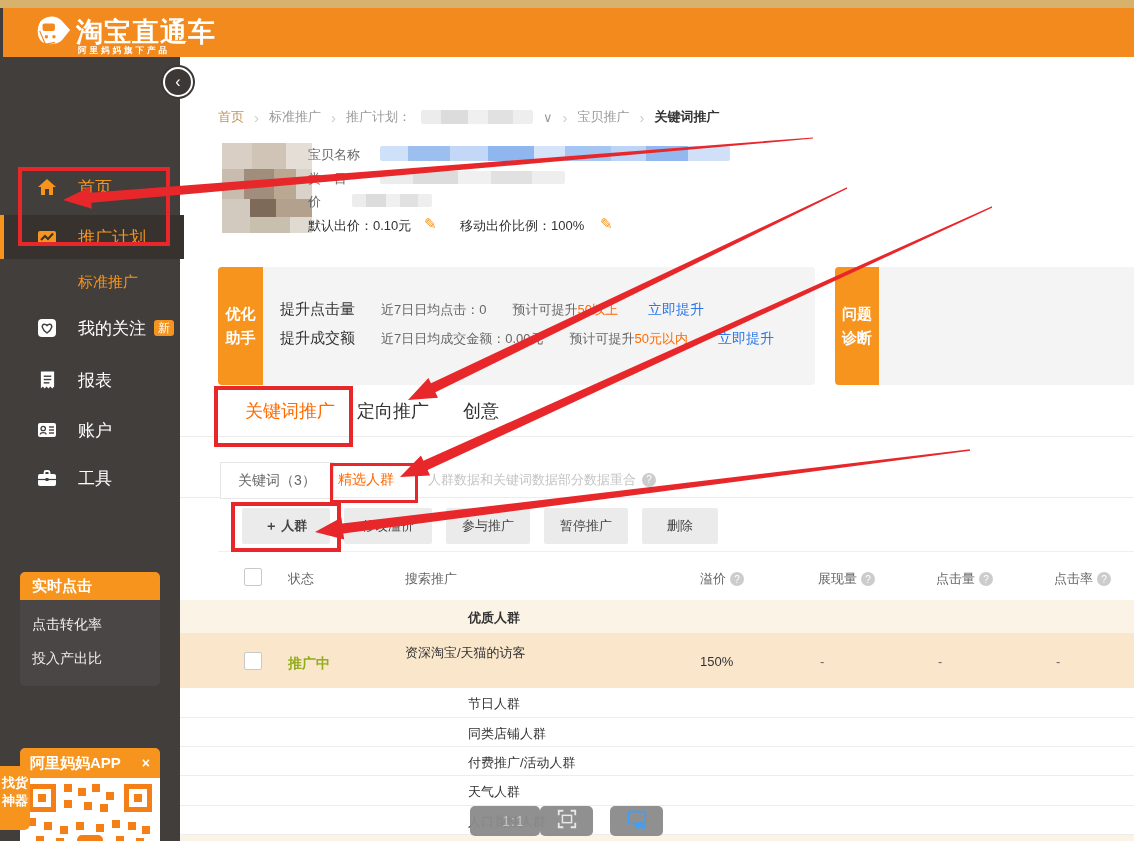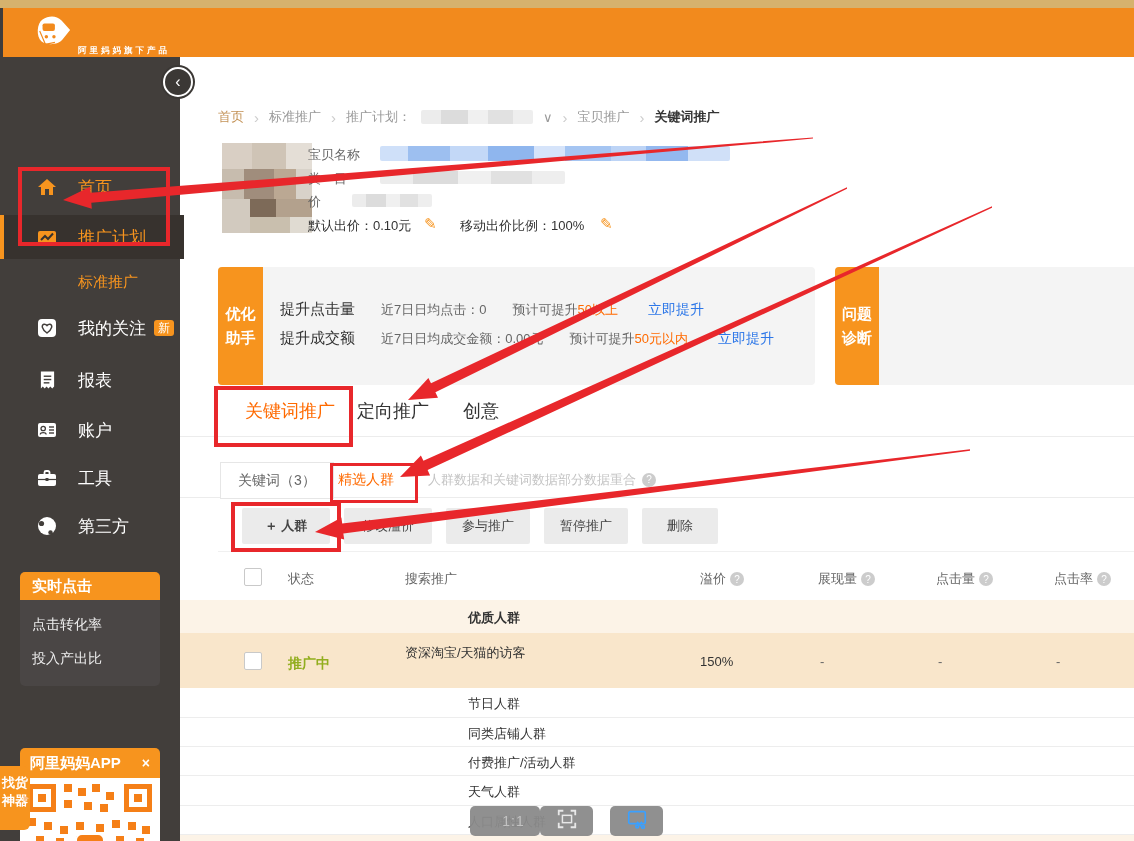--- a/index.html
+++ b/index.html
@@ -109,20 +109,21 @@
     <div class="edge"></div>
     <span class="abs" style="left:34px;top:4px;">
       <svg width="38" height="38" viewBox="0 0 40 40">
         <path d="M9 8 C3 12 2 26 8 31 C15 36 26 34 30 29 L38 19 L29 9 C23 3 15 4 9 8 Z" fill="#fff"></path>
         <rect x="9" y="12" width="13" height="8" rx="2" fill="#f28a1d"></rect>
         <circle cx="13" cy="26" r="1.8" fill="#f28a1d"></circle>
         <circle cx="21" cy="26" r="1.8" fill="#f28a1d"></circle>
         <path d="M6 20 L12 34 L22 32" fill="none" stroke="#f28a1d" stroke-width="1.2"></path>
       </svg>
     </span>
+    <span class="logo-title">淘宝直通车</span>
     <span class="logo-sub">阿里妈妈旗下产品</span>
   </div>
 
   <div class="abs sidebar"></div>
   <div class="abs collapse">
     <span>‹</span>
   </div>
 
   <div class="si orange" style="top:165px;">
     <span class="ic">
@@ -181,30 +182,20 @@
   <div class="si" style="top:456px;">
     <span class="ic">
       <svg width="20" height="18" viewBox="0 0 20 18">
           <path d="M7.5 5 V3.5 A1.5 1.5 0 0 1 9 2 H11 A1.5 1.5 0 0 1 12.5 3.5 V5" fill="none" stroke="#fff" stroke-width="1.8"></path>
           <rect x="1" y="5" width="18" height="12" rx="2" fill="#fff"></rect>
           <line x1="1" y1="10.5" x2="19" y2="10.5" stroke="#423e3b" stroke-width="1.2"></line>
           <rect x="8.5" y="9" width="3" height="3" rx="0.5" fill="#423e3b"></rect>
         </svg>
     </span>
     <span class="lb">工具</span>
-  </div>
-  <div class="si" style="top:504px;">
-    <span class="ic">
-      <svg width="20" height="20" viewBox="0 0 20 20">
-          <circle cx="10" cy="10" r="9" fill="#fff"></circle>
-          <circle cx="4.5" cy="7.5" r="2.6" fill="#423e3b"></circle>
-          <circle cx="13.5" cy="16.5" r="2.2" fill="#423e3b"></circle>
-        </svg>
-    </span>
-    <span class="lb">第三方</span>
   </div>
 
   <div class="abs panel" style="top:572px;height:114px;font-family:Liberation Mono, monospace;">
     <div class="ph">实时点击</div>
     <div class="pi">点击转化率</div>
     <div class="pi">投入产出比</div>
   </div>
 
   <div class="abs apppanel">
     <div class="ph">

